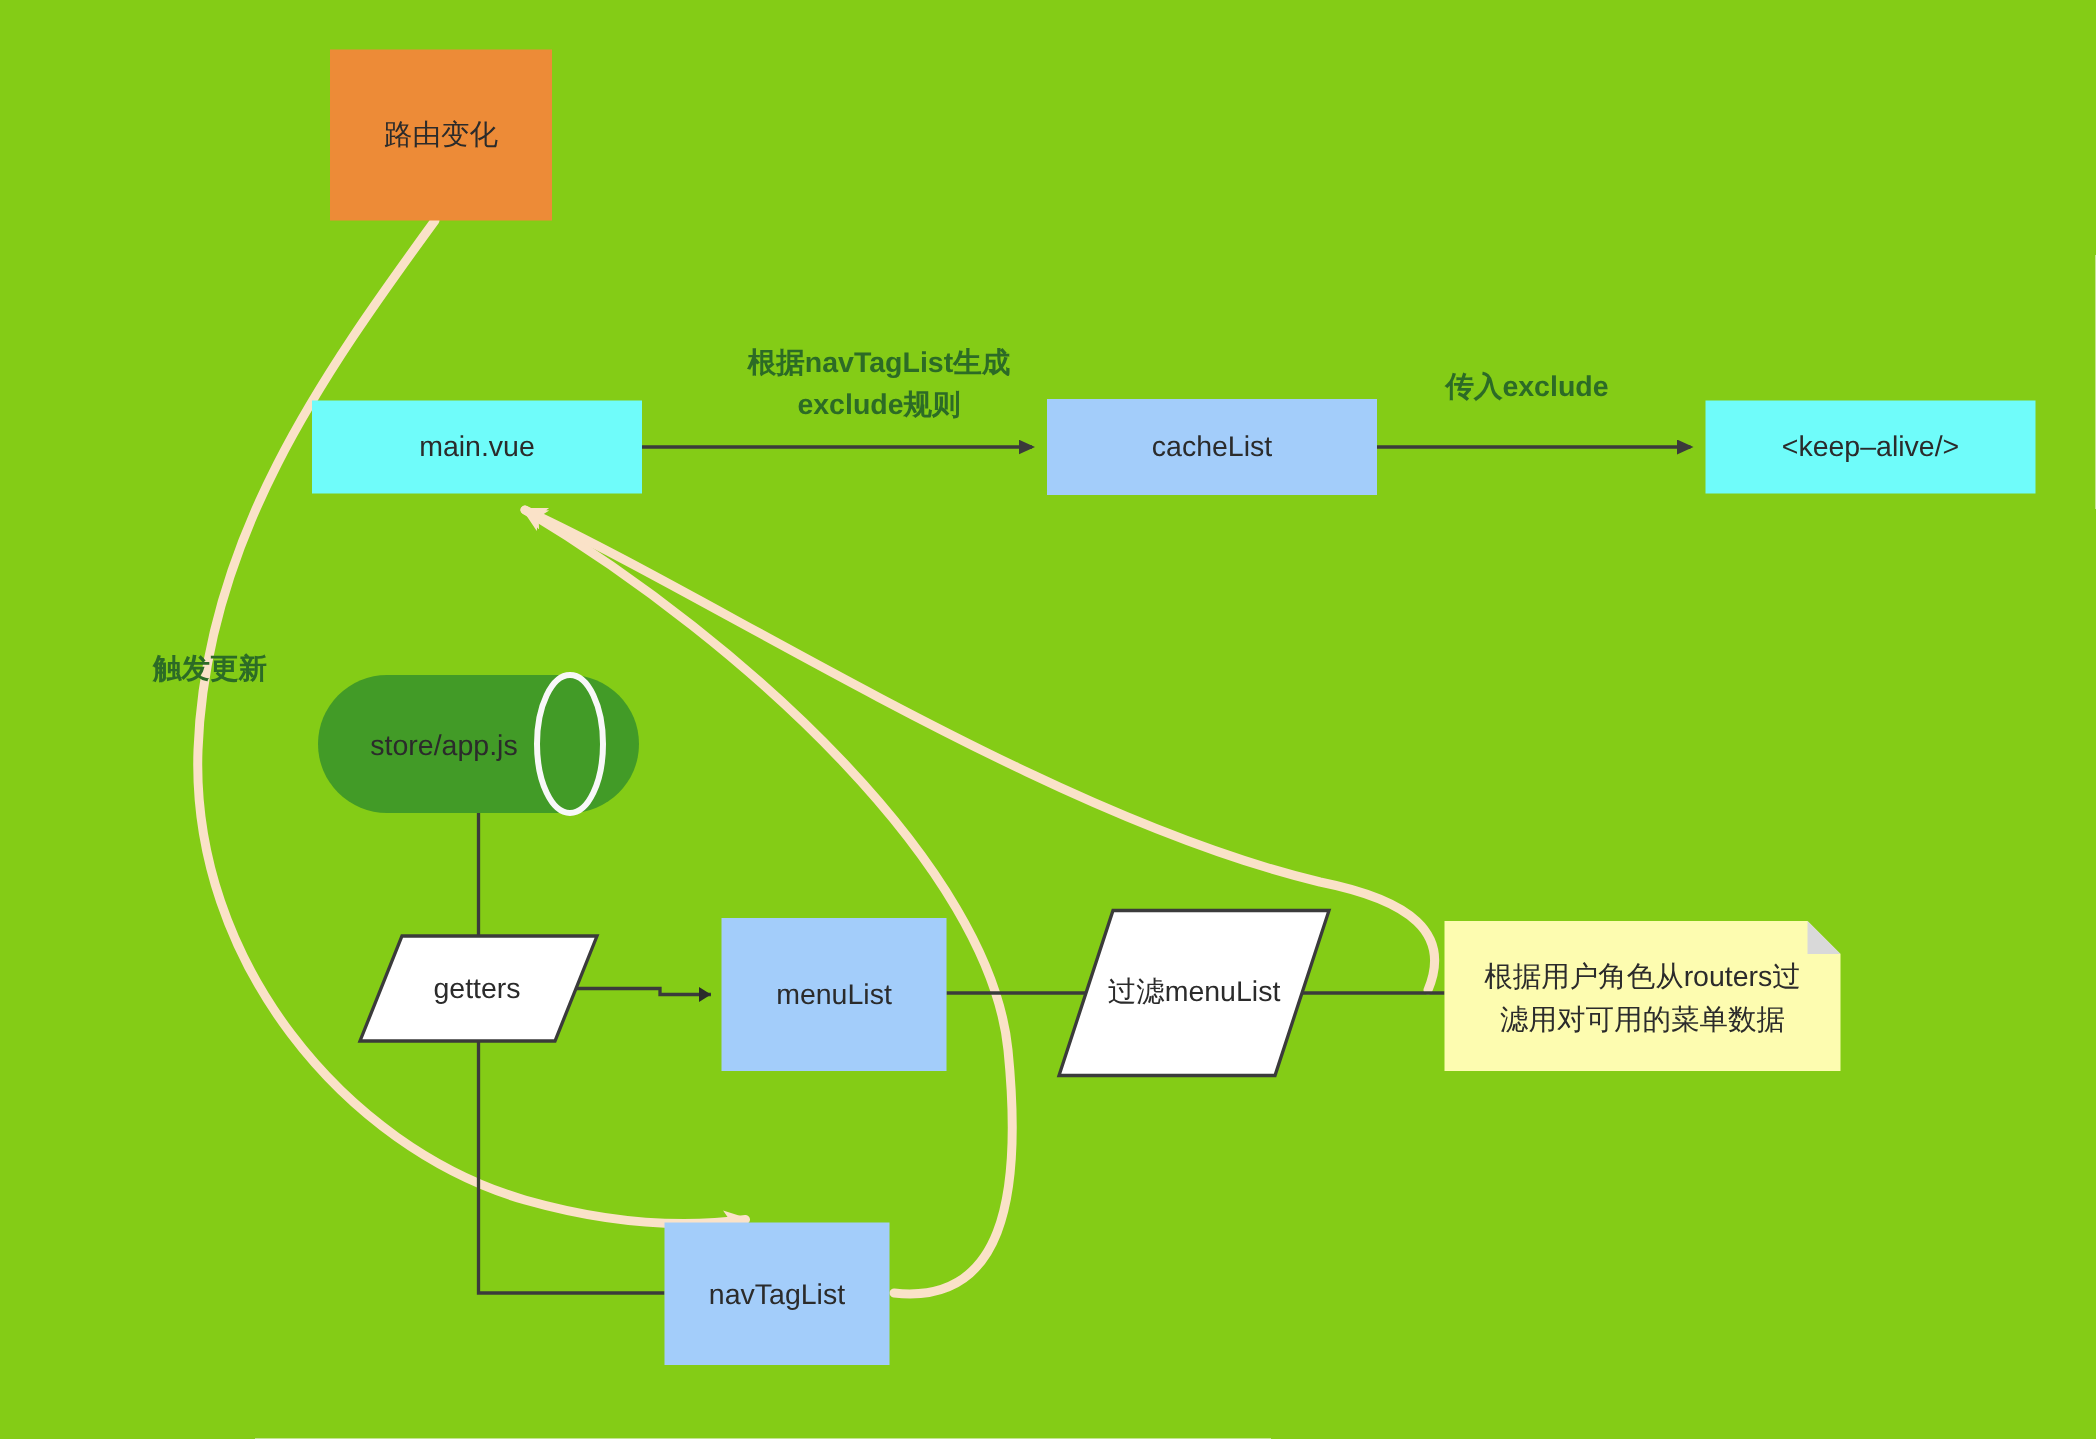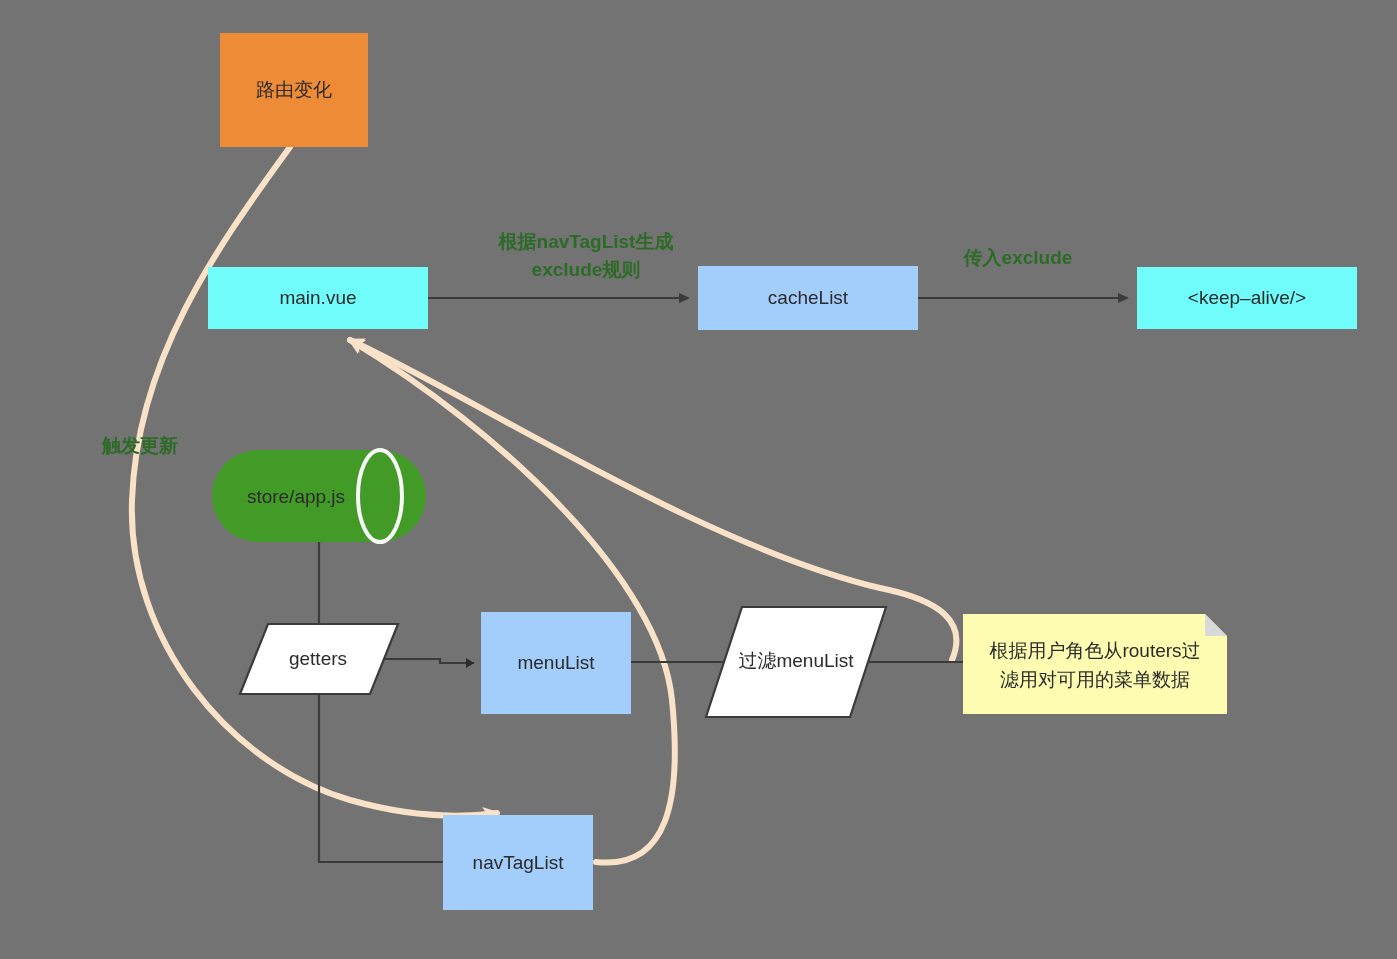--- a/index.html
+++ b/index.html
@@ -10,21 +10,21 @@
   body {
     width: 1397px;
     height: 959px;
     font-family: "Liberation Sans", "DejaVu Sans", sans-serif;
     overflow: hidden;
   }
   #canvas {
     position: relative;
     width: 1397px;
     height: 959px;
-    background: #737373;
+    background: #84cc16;
   }
   svg#diagram {
     position: absolute;
     top: 0;
     left: 0;
     width: 1397px;
     height: 959px;
   }
   .node-label {
     font-family: "Liberation Sans", "DejaVu Sans", sans-serif;

